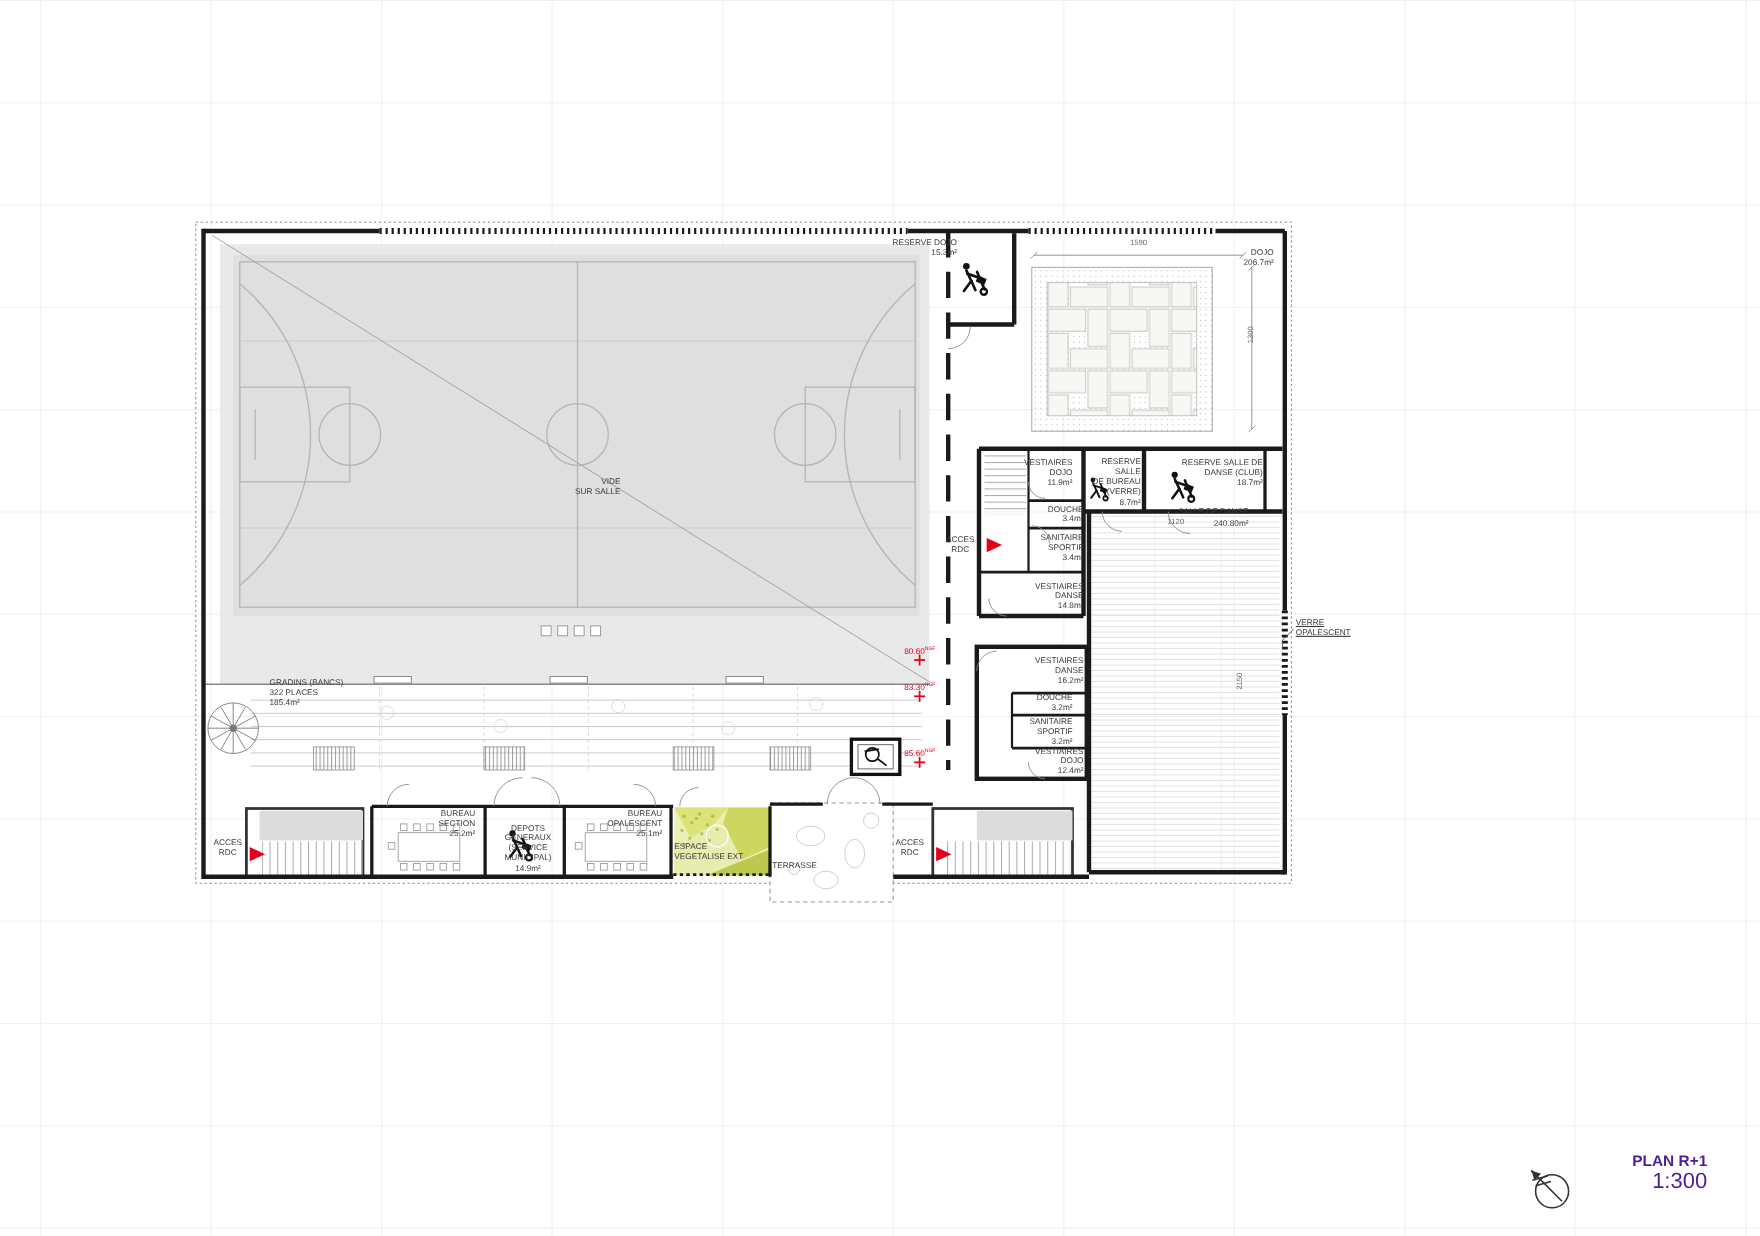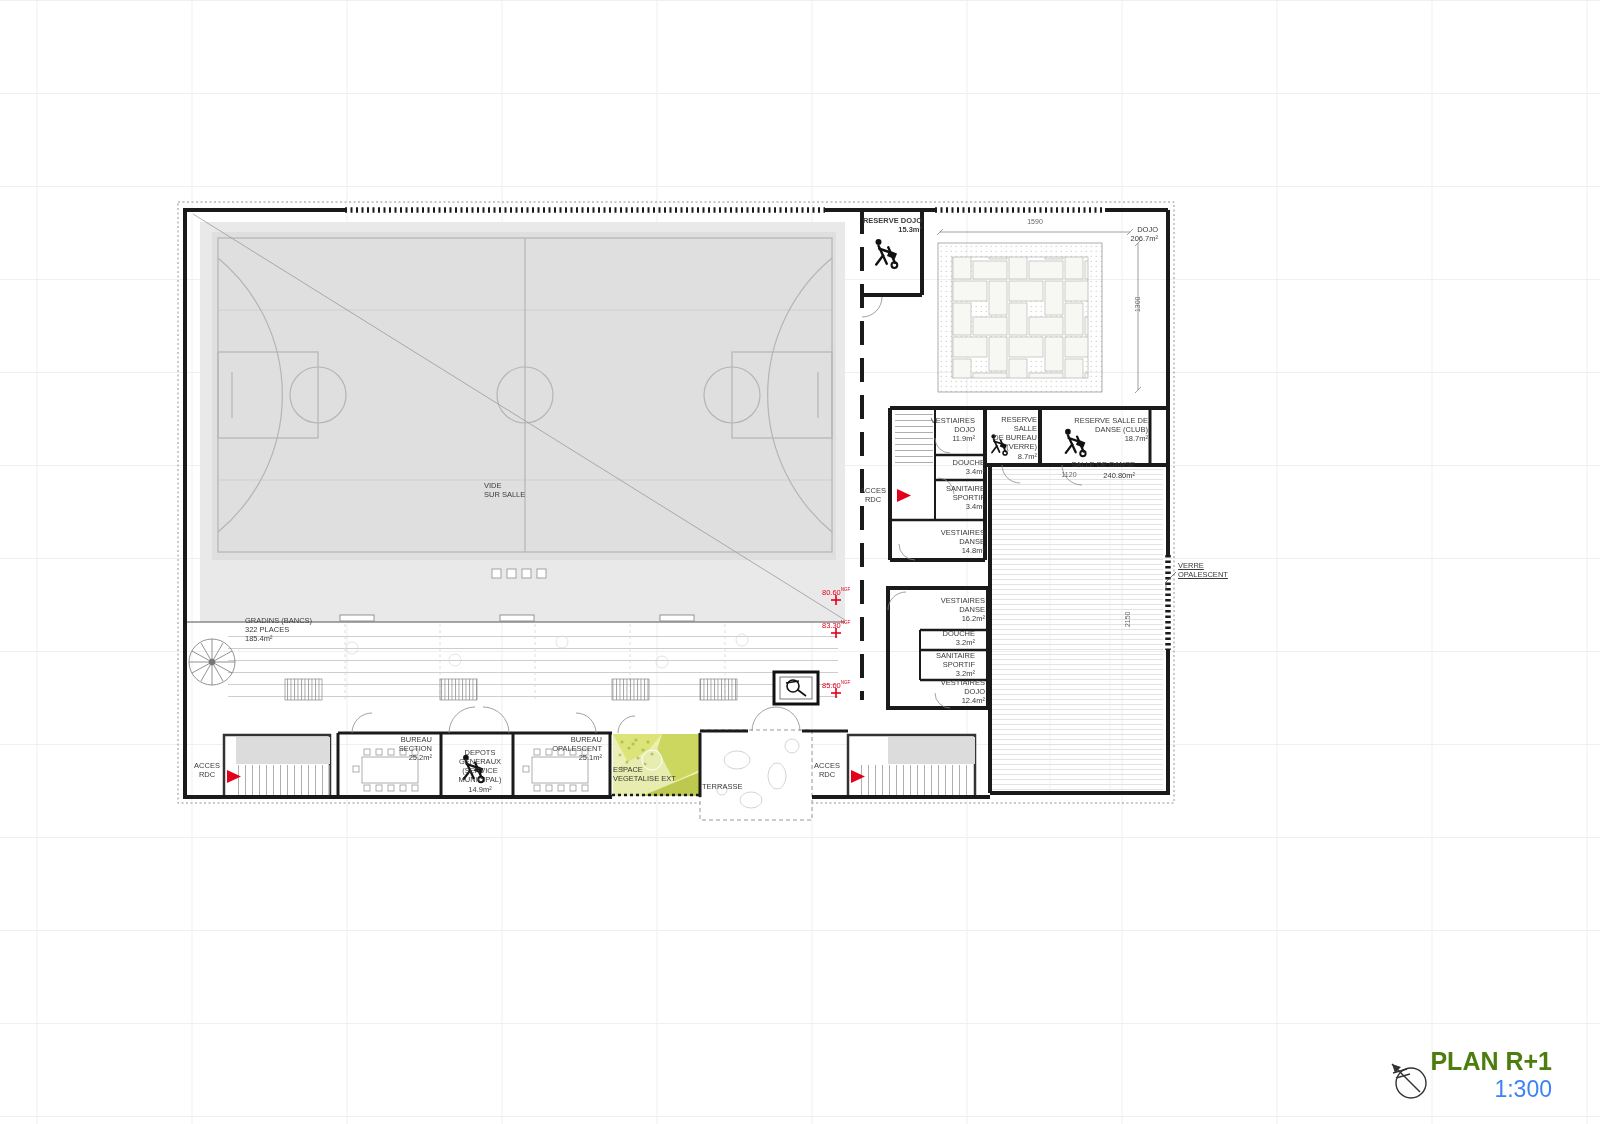--- a/index.html
+++ b/index.html
@@ -12,22 +12,22 @@
           font-family:"Liberation Sans", sans-serif;}
   svg.plan{position:absolute;left:0;top:0;}
   #labels{position:absolute;left:0;top:0;width:1600px;height:1124px;pointer-events:none;}
   .plan-label{position:absolute;font-size:7.5px;line-height:1.22;color:var(--label);white-space:nowrap;}
   .plan-label span{display:block;}
   .plan-label sup{font-size:4.5px;vertical-align:super;}
   .plan-label.red{color:var(--red);}
   .plan-label.dim{color:var(--dim);font-size:7px;}
   .titleblock{position:absolute;left:1372px;top:1048px;width:180px;display:flex;align-items:flex-end;justify-content:flex-end;gap:18px;}
   .titleblock .txt{text-align:right;}
-  .titleblock .title{font-size:25px;font-weight:bold;color:#4d7c0f;line-height:1.1;}
-  .titleblock .scale{font-size:23px;color:#3b82f6;line-height:1.15;}
+  .titleblock .title{font-size:14px;font-weight:bold;color:#4c1d95;line-height:1.1;}
+  .titleblock .scale{font-size:20px;color:#4c1d95;line-height:1.15;}
   .stroke-red{stroke:var(--red);} .fill-red{fill:var(--red);}
 </style>
 </head>
 <body>
 
 <div class="canvas">
 
 <svg class="plan" width="1600" height="1124" viewBox="0 0 1600 1124">
   <defs>
     <pattern id="grid" width="155" height="93" patternUnits="userSpaceOnUse">
@@ -339,21 +339,21 @@
   <g stroke="#333" fill="none" stroke-width="1.4">
     <circle cx="1411" cy="1083" r="15"></circle>
     <line x1="1420" y1="1092" x2="1392" y2="1064"></line>
     <polygon points="1392,1064 1401,1067 1395,1073" fill="#333" stroke="none"></polygon>
     <line x1="1393" y1="1073" x2="1407" y2="1069"></line>
     <line x1="1396" y1="1078" x2="1410" y2="1074"></line>
   </g>
 </svg>
 
 <div id="labels">
-      <div class="plan-label" style="left: 832px; top: 216px; width: 90px; text-align: right; font-weight: bold;">
+      <div class="plan-label" style="left: 780px; top: 216px; width: 90px; text-align: right;">
         <span>RESERVE DOJO</span>
         <span>15.3m²</span>
       </div>
       <div class="plan-label" style="left: 1078px; top: 225px; width: 80px; text-align: right;">
         <span>DOJO</span>
         <span>206.7m²</span>
       </div>
       <div class="plan-label dim" style="left: 1005px; top: 218px; width: 60px; text-align: center;">
         <span>1590</span>
       </div>
@@ -423,21 +423,21 @@
         <span>DOJO</span>
         <span>12.4m²</span>
       </div>
       <div class="plan-label" style="left: 1178px; top: 561px; width: 84px; text-align: left; text-decoration: underline;">
         <span>VERRE</span>
         <span>OPALESCENT</span>
       </div>
       <div class="plan-label dim" style="left: 1108px; top: 615px; width: 40px; text-align: center; transform: rotate(-90deg);">
         <span>2150</span>
       </div>
-      <div class="plan-label" style="left: 484px; top: 433px; width: 80px; text-align: left; margin-top: 48px;">
+      <div class="plan-label" style="left: 484px; top: 433px; width: 80px; text-align: right;">
         <span>VIDE</span>
         <span>SUR SALLE</span>
       </div>
       <div class="plan-label red" style="left: 822px; top: 587px; width: 44px; text-align: left;">
         <span>80.60<sup>NGF</sup></span>
       </div>
       <div class="plan-label red" style="left: 822px; top: 620px; width: 44px; text-align: left;">
         <span>83.30<sup>NGF</sup></span>
       </div>
       <div class="plan-label red" style="left: 822px; top: 680px; width: 44px; text-align: left;">

